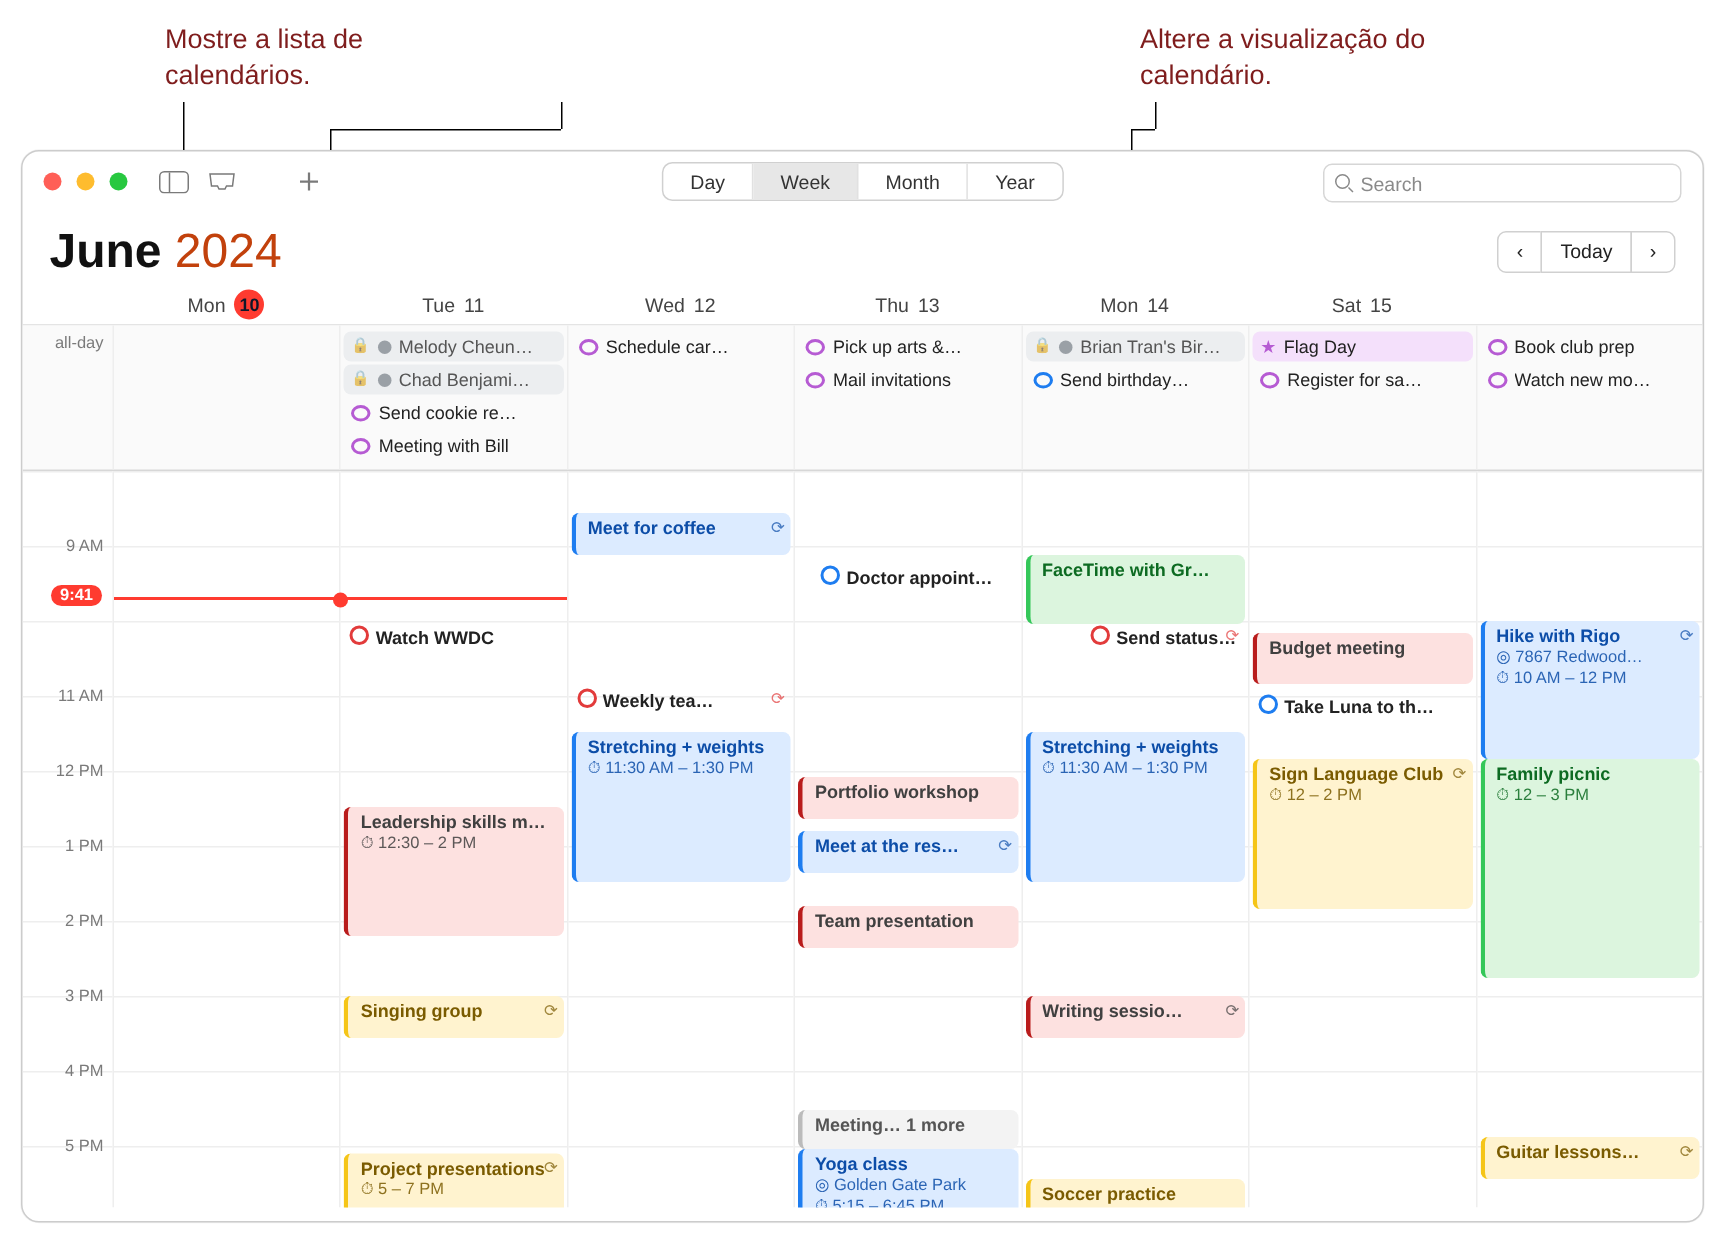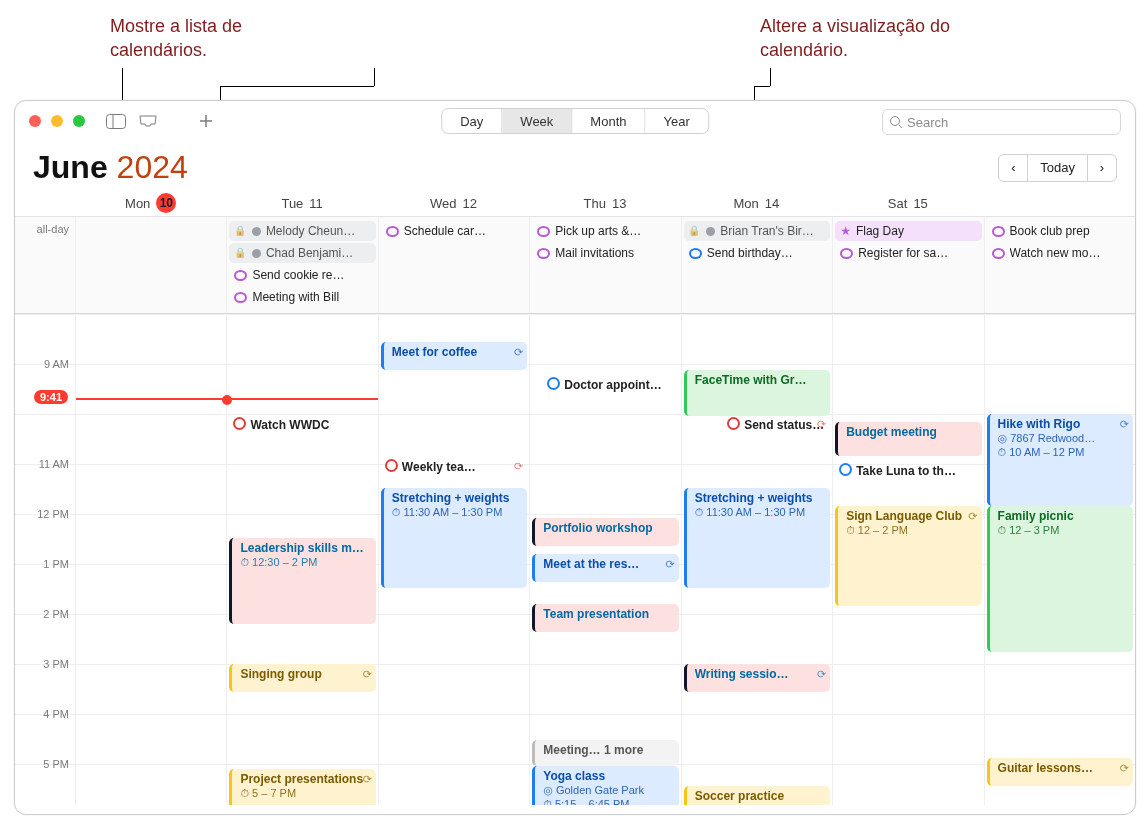--- a/index.html
+++ b/index.html
@@ -43,21 +43,21 @@
 .pill .txt{overflow:hidden;text-overflow:ellipsis;color:inherit}
 .lockicon{font-size:10px;opacity:.6}
 .timegrid{position:relative;display:grid;grid-template-columns:60px repeat(7,1fr);height:calc(100% - 130px);overflow:hidden}
 .gutter{position:relative}
 .hr{position:absolute;left:0;right:0;border-top:1px solid #eee}
 .hrlab{position:absolute;right:6px;transform:translateY(-50%);font-size:11px;color:#7a7a7a;white-space:nowrap}
 .col{position:relative;border-left:1px solid #eee}
 .ev{position:absolute;left:2px;right:2px;border-radius:5px;padding:3px 6px 3px 8px;font-size:12px;line-height:14px;overflow:hidden;color:#0a0a0a}
 .ev .t{font-weight:600;display:block;white-space:nowrap;overflow:hidden;text-overflow:ellipsis}
 .ev .st{font-size:11px;opacity:.85;white-space:nowrap;overflow:hidden;text-overflow:ellipsis;display:flex;gap:3px;align-items:center}
-.ev.solid-red{background:#fde1e0;border-left:3px solid #0f172a;color:#0369a1}
+.ev.solid-red{background:#fde1e0;border-left:3px solid #b91c1c;color:#404040}
 .ev.solid-blue{background:#dcebff;border-left:3px solid #1e7df0;color:#0c4da8}
 .ev.solid-yellow{background:#fff3cf;border-left:3px solid #f5c518;color:#7a5b00}
 .ev.solid-green{background:#dcf5de;border-left:3px solid #34c759;color:#0d6b22}
 .ev.outline{background:transparent;border:none;padding-left:4px}
 .ev.outline .ring{width:9px;height:9px;border:2px solid currentColor;border-radius:50%;display:inline-block;margin-right:4px;vertical-align:-1px;flex:0 0 9px}
 .ev.outline.red{color:#e23b3b}.ev.outline.blue{color:#1e7df0}
 .ev.outline .t{color:#222;display:inline}
 .ev.mini{background:#f3f3f3;color:#555;border-left:3px solid #bbb}
 .ev .recur{position:absolute;top:3px;right:4px;font-size:11px;color:inherit;opacity:.7}
 .nowline{position:absolute;left:0;right:0;height:0;border-top:2px solid #ff3b30;z-index:50}

